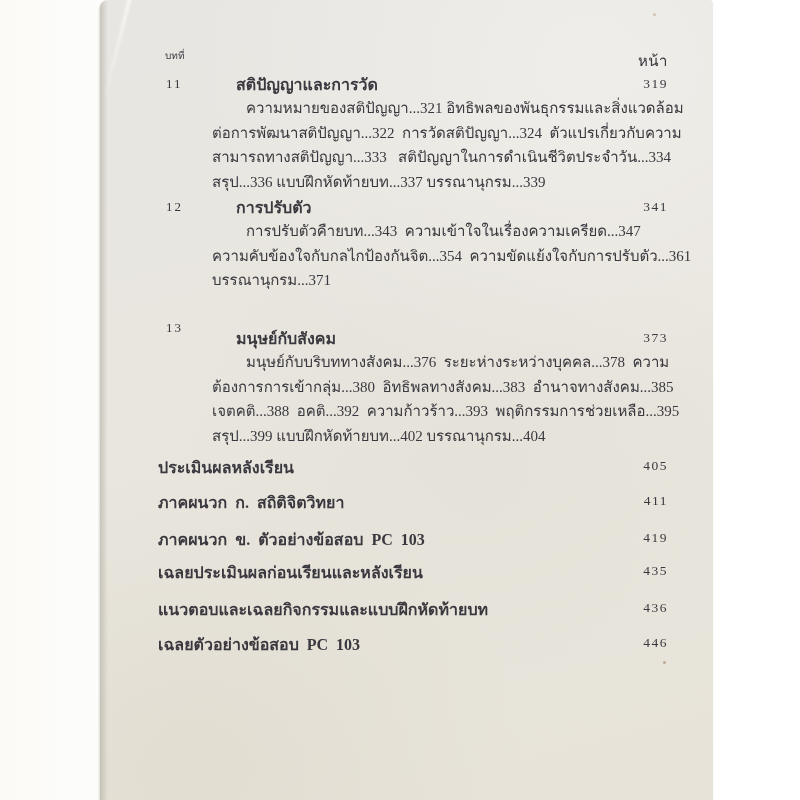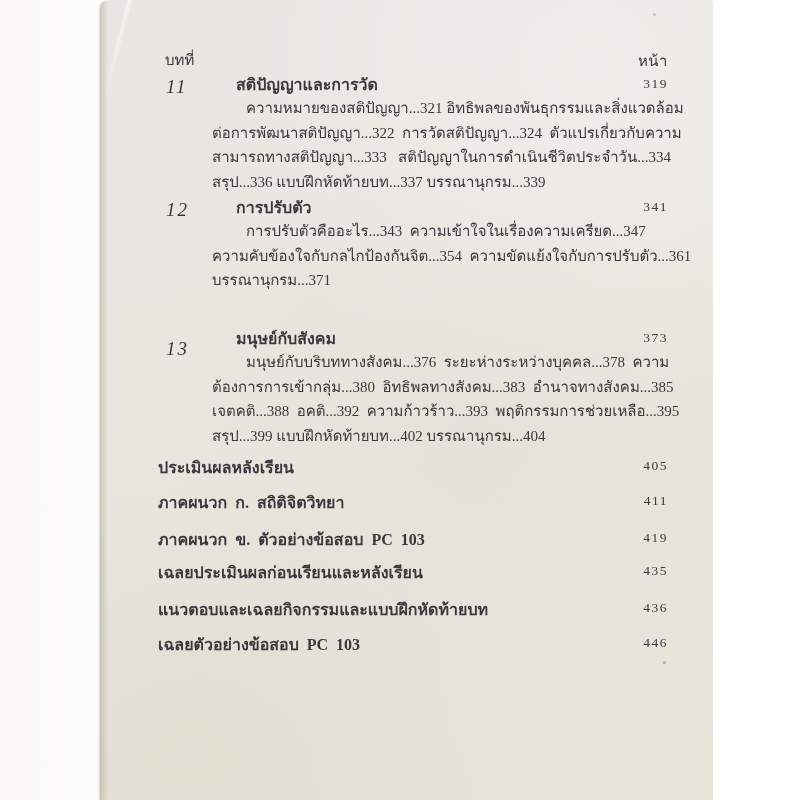--- a/index.html
+++ b/index.html
@@ -26,27 +26,27 @@
     background:linear-gradient(90deg,rgba(175,170,158,0.55),rgba(233,230,223,0));
     border-radius:10px 0 0 0;
   }
   .crease{
     position:absolute;left:16px;top:-10px;width:3px;height:115px;
     background:linear-gradient(rgba(255,255,255,0.95),rgba(255,255,255,0));
     transform:rotate(14deg);filter:blur(1.3px);opacity:.85;
   }
   .speck{position:absolute;width:3px;height:3px;border-radius:50%;background:#9a7a58;opacity:.55;}
 
-  .hdr{position:absolute;font-size:15px;white-space:pre;}
+  .hdr{position:absolute;font-size:10px;white-space:pre;}
   .hdr-left{left:65px;}
   .num-col{
     position:absolute;right:45px;width:100px;text-align:right;
     font-size:13.5px;letter-spacing:1.5px;white-space:pre;
   }
-  .ch-num{position:absolute;left:66px;font-size:19px;letter-spacing:2px;white-space:pre;font-style:italic;}
+  .ch-num{position:absolute;left:66px;font-size:13px;letter-spacing:2px;white-space:pre;}
   .ch-title{position:absolute;left:120px;font-size:16px;font-weight:bold;white-space:pre;margin-left:16px;}
   .body-block{position:absolute;left:112px;font-size:15px;line-height:24.5px;}
   .body-line{white-space:pre;height:24.5px;}
   .body-line.first{padding-left:34px;}
   .sec-title{position:absolute;left:58px;font-size:16px;font-weight:bold;white-space:pre;}
 </style>
 </head>
 <body>
 
 <div class="canvas">
@@ -68,26 +68,26 @@
         <div class="body-line first">ความหมายของสติปัญญา...321 อิทธิพลของพันธุกรรมและสิ่งแวดล้อม</div>
         <div class="body-line">ต่อการพัฒนาสติปัญญา...322  การวัดสติปัญญา...324  ตัวแปรเกี่ยวกับความ</div>
         <div class="body-line">สามารถทางสติปัญญา...333   สติปัญญาในการดำเนินชีวิตประจำวัน...334</div>
         <div class="body-line">สรุป...336 แบบฝึกหัดท้ายบท...337 บรรณานุกรม...339</div>
       </div>
 
       <div class="ch-num" style="top:199px;">12</div>
       <div class="ch-title" style="top:195px;">การปรับตัว</div>
       <div class="num-col" style="top:199px;">341</div>
       <div class="body-block" style="top:219px;">
-        <div class="body-line first">การปรับตัวคืออะไร...343  ความเข้าใจในเรื่องความเครียด...347</div>
+        <div class="body-line first">การปรับตัวคืายบท...343  ความเข้าใจในเรื่องความเครียด...347</div>
         <div class="body-line">ความคับข้องใจกับกลไกป้องกันจิต...354  ความขัดแย้งใจกับการปรับตัว...361</div>
         <div class="body-line">บรรณานุกรม...371</div>
       </div>
 
-      <div class="ch-num" style="top:338px;text-align:center;">13</div>
+      <div class="ch-num" style="top:320px;text-align:center;">13</div>
       <div class="ch-title" style="top:326px;">มนุษย์กับสังคม</div>
       <div class="num-col" style="top:330px;">373</div>
       <div class="body-block" style="top:350px;">
         <div class="body-line first">มนุษย์กับบริบททางสังคม...376  ระยะห่างระหว่างบุคคล...378  ความ</div>
         <div class="body-line">ต้องการการเข้ากลุ่ม...380  อิทธิพลทางสังคม...383  อำนาจทางสังคม...385</div>
         <div class="body-line">เจตคติ...388  อคติ...392  ความก้าวร้าว...393  พฤติกรรมการช่วยเหลือ...395</div>
         <div class="body-line">สรุป...399 แบบฝึกหัดท้ายบท...402 บรรณานุกรม...404</div>
       </div>
 
       <div class="sec-title" style="top:455px;">ประเมินผลหลังเรียน</div>

